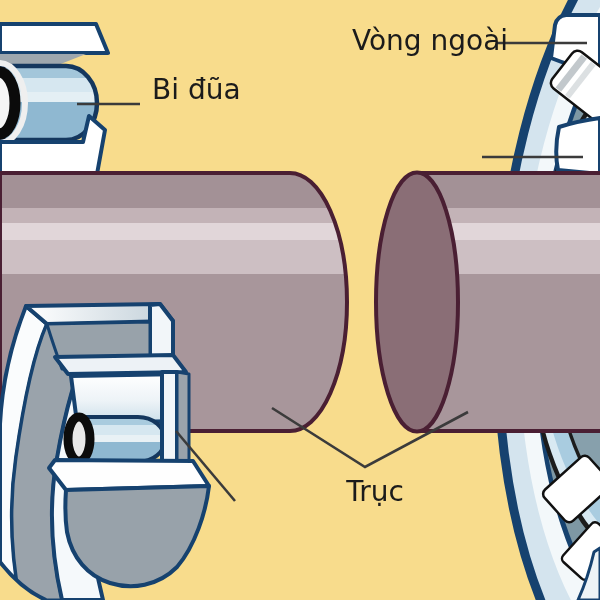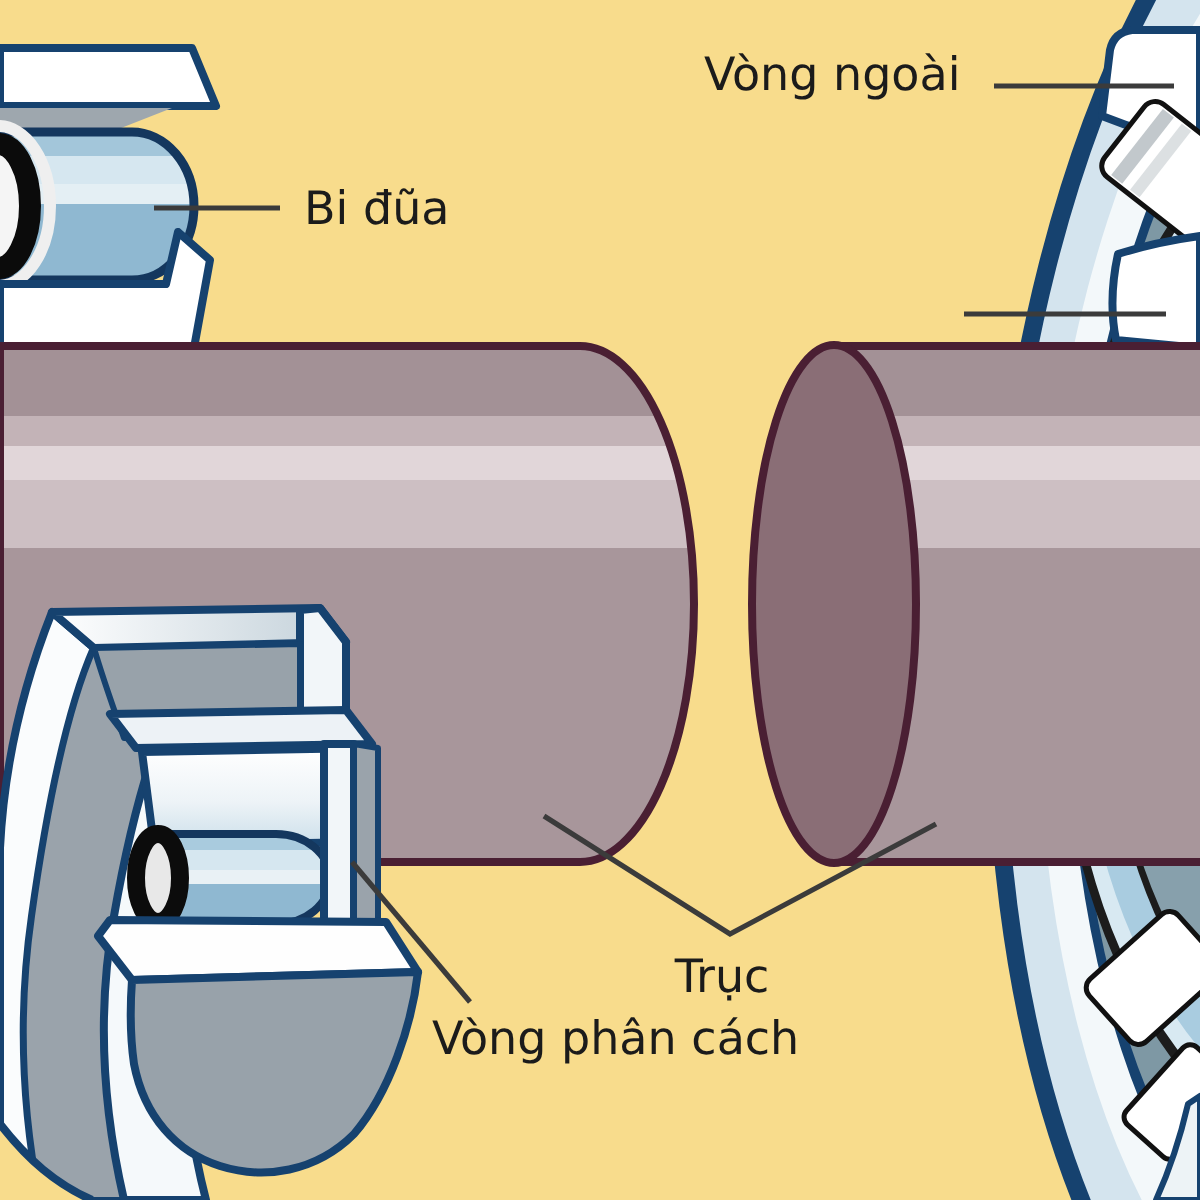--- a/index.html
+++ b/index.html
@@ -4,21 +4,21 @@
 <style>
   html,body{margin:0;padding:0;}
   body{
     width:600px;height:600px;position:relative;overflow:hidden;
     background:var(--background,#F8DC8C);
     font-family:"DejaVu Sans","Liberation Sans",sans-serif;
   }
   #stage{position:absolute;left:0;top:0;width:600px;height:600px;}
   .lbl{
     position:absolute;white-space:nowrap;
-    font-size:23px;color:var(--label_text,#1B1B1B);
+    font-size:28px;color:var(--label_text,#1B1B1B);
     letter-spacing:0px;line-height:1.1;
   }
   .lbl.center{transform:translateX(-50%);}
   svg .ns{stroke:var(--bearing_outline,#16426F);stroke-width:4;stroke-linejoin:round;}
   svg .ns3{stroke:var(--bearing_outline,#16426F);stroke-width:3;stroke-linejoin:round;}
   svg .ptr{stroke:var(--line,#3B3B3B);stroke-width:2.6;fill:none;}
 </style>
 </head>
 <body>
 
@@ -153,17 +153,16 @@
   <g>
     <line x1="77" y1="104" x2="140" y2="104" class="ptr"></line>
     <line x1="497" y1="43" x2="587" y2="43" class="ptr"></line>
     <line x1="482" y1="157" x2="583" y2="157" class="ptr"></line>
     <polyline points="272,408 365,467 468,412" class="ptr"></polyline>
     <line x1="176" y1="431" x2="235" y2="501" class="ptr"></line>
   </g>
 </svg>
 
 
-<div class="lbl" style="left:152px;top:93px">Bi đũa</div>
+<div class="lbl" style="left:152px;top:75px">Bi đũa</div>
 <div class="lbl" style="left:352px;top:26px">Vòng ngoài</div>
-<div class="lbl center" style="left:361px;top:477px">Trục</div>
-<div class="lbl" style="left:216px;top:508px">Vòng phân cách</div>
+<div class="lbl center" style="left:375px;top:477px">Trục</div>
 </div>
 
 </body></html>

